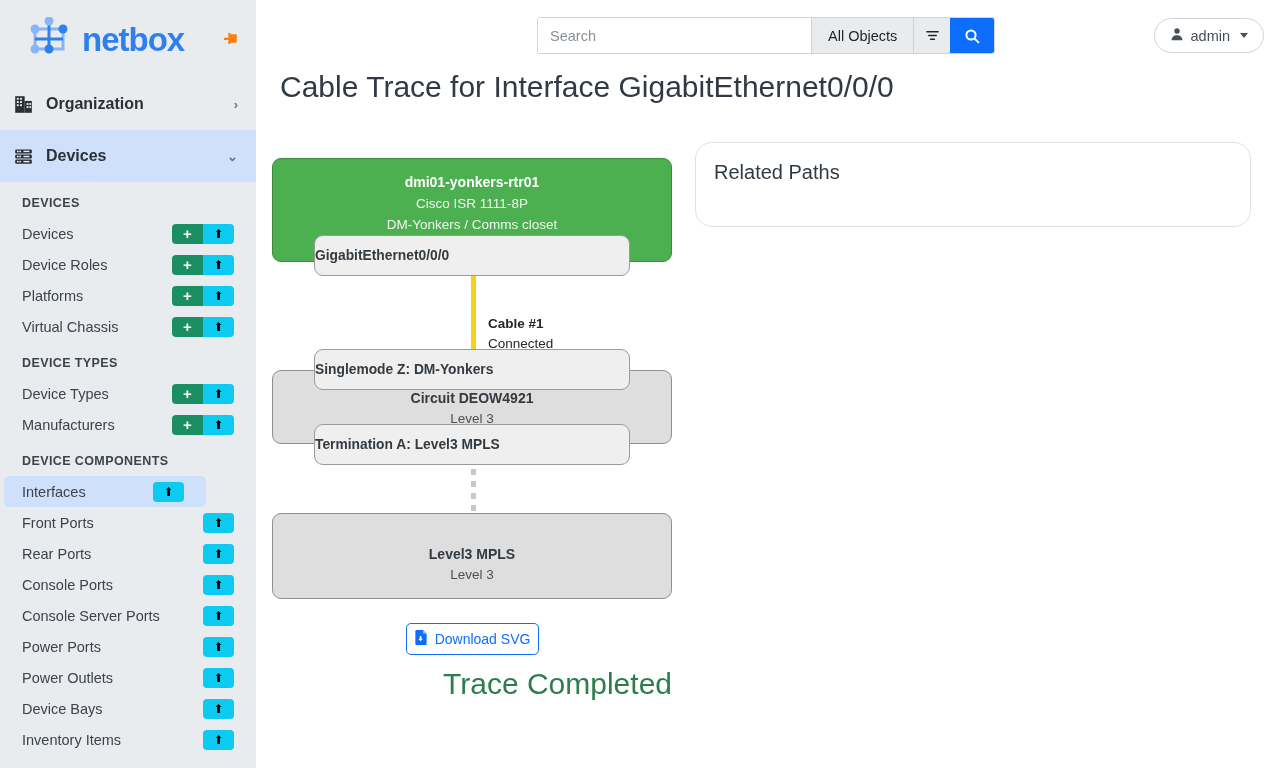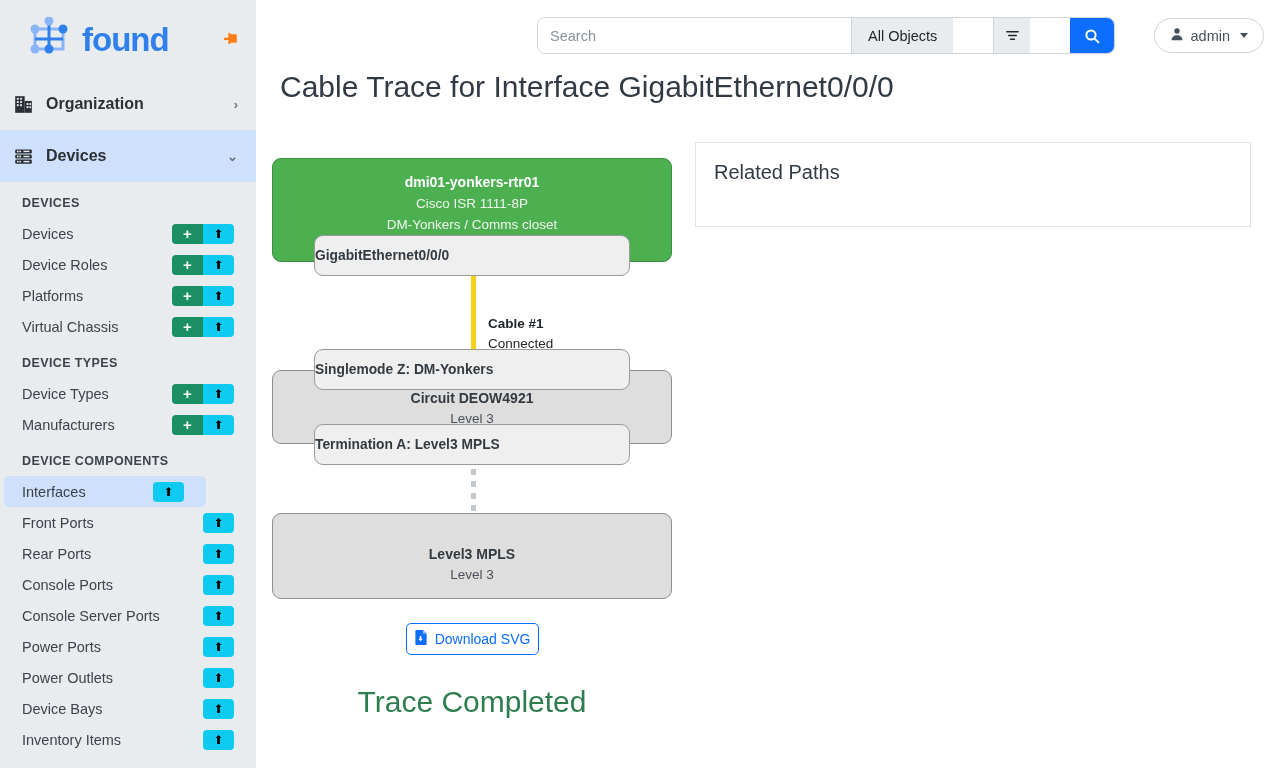--- a/index.html
+++ b/index.html
@@ -79,23 +79,22 @@
   
   #topbar {
     position: absolute; left: 256px; top: 0;
     width: 1024px; height: 70px;
     background: #fff;
     display: flex; align-items: center;
   }
   .search-wrap {
     position: absolute; left: 281px; top: 17px;
     display: flex; height: 37px;
-    border-radius: 8px; overflow: hidden;
+    border-radius: 3px; overflow: hidden;
     border: 1px solid #ced4da;
-    gap: 40px;
   }
   .search-field {
     width: 273px; height: 100%;
     border: none; outline: none;
     padding: 0 12px; font-size: 14.5px;
     color: #495057; background: #fff;
     font-family: "Liberation Sans", sans-serif;
   }
   .search-field::placeholder { color: #8a9199; }
   .obj-select {
@@ -191,31 +190,31 @@
 
   .dl-btn {
     display: flex; align-items: center; gap: 7px;
     margin: 24px auto 0; width: 133px; height: 32px;
     justify-content: center;
     border: 1px solid #0d6efd; border-radius: 5px;
     color: #0d6efd; background: #fff;
     font-size: 14px; cursor: pointer;
   }
   .trace-done {
-    text-align: center; margin-top: 30px;
+    text-align: right; margin-top: 12px;
     font-size: 30px; color: #2e7d4f; font-weight: 400;
   }
 
   
   #related {
     position: absolute; left: 439px; top: 72px;
     width: 556px;
     background: #fff;
     border: 1px solid #dfe3e7;
-    border-radius: 0;
+    border-radius: 17px;
     padding: 18px 18px 22px;
   }
   .card-h { font-size: 20px; color: #313a44; margin-bottom: 20px; }
   .rp-table { width: 100%; border-collapse: collapse; }
   .rp-table th {
     text-align: left; font-size: 13.5px; font-weight: 700;
     color: #23282c; padding-bottom: 9px;
     border-bottom: 2px solid #2b3035;
   }
   .rp-table td {
@@ -238,21 +237,21 @@
         <g stroke="#2f80ed" stroke-width="3" fill="none">
           <path d="M27 4 L27 32"></path>
             <path d="M13 22 L41 22"></path>
         </g>
         <circle cx="13" cy="12" r="4.5" fill="#8ab4f8"></circle>
         <circle cx="41" cy="12" r="4.5" fill="#2f80ed"></circle>
         <circle cx="27" cy="4" r="4.5" fill="#8ab4f8"></circle>
         <circle cx="13" cy="32" r="4.5" fill="#8ab4f8"></circle>
         <circle cx="27" cy="32" r="4.5" fill="#2f80ed"></circle>
       </svg>
-      <span class="brand-word">found</span>
+      <span class="brand-word">netbox</span>
     </div>
     <span class="pin-icon">
       <svg width="17" height="17" viewBox="0 0 16 16" fill="#fd7e14">
         <rect x="6" y="3" width="7" height="8" rx="1"></rect>
         <rect x="1" y="6.3" width="6" height="2.2"></rect>
         <rect x="5" y="1.8" width="2" height="10.4"></rect>
       </svg>
     </span>
   </div>
 

